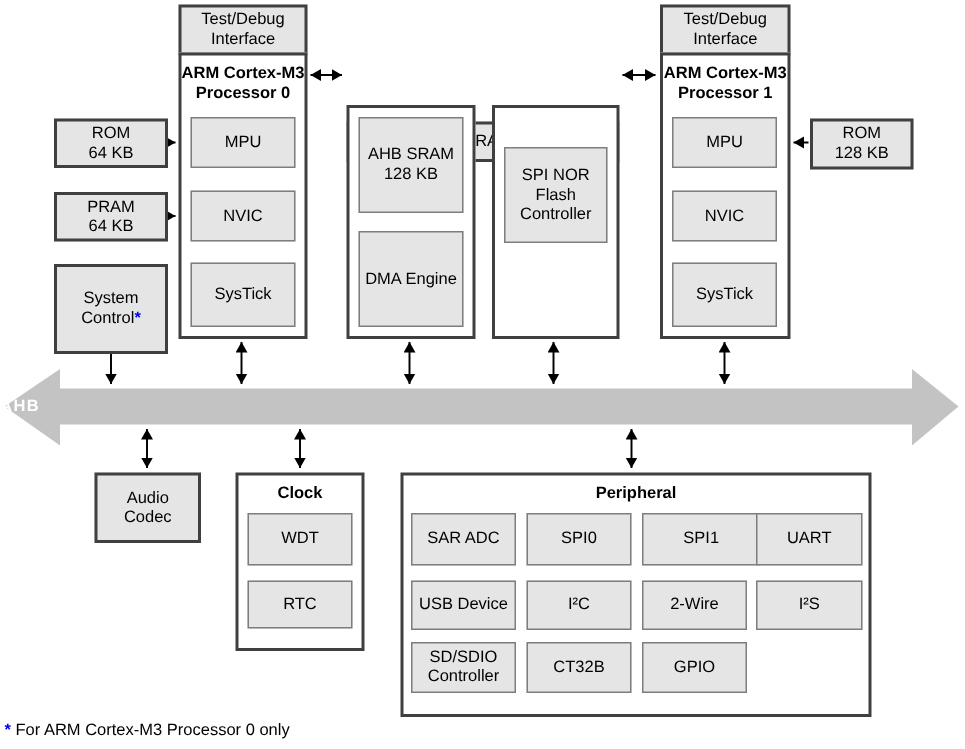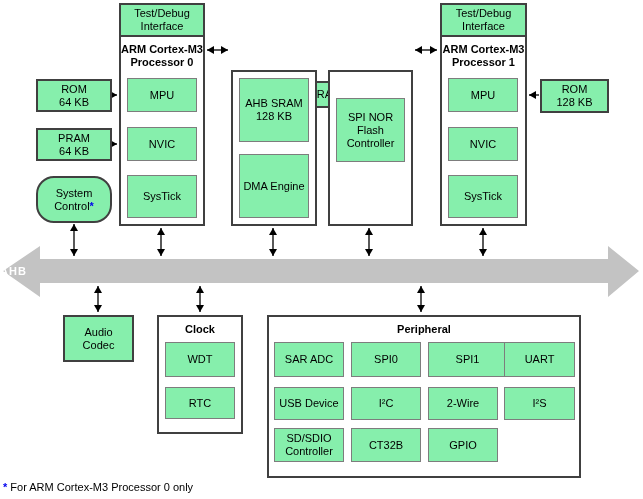--- a/index.html
+++ b/index.html
@@ -2,21 +2,21 @@
 <html><head>
 <meta charset="utf-8">
 <style>
   html,body{margin:0;padding:0;background:#ffffff;}
   .canvas{
     position:relative;width:643px;height:499px;background:#ffffff;
     font-family:"Liberation Sans",sans-serif;color:#000000;overflow:hidden;
   }
   .overlay{position:absolute;left:0;top:0;pointer-events:none;}
   .box{
-    position:absolute;box-sizing:border-box;background:#86efac;
+    position:absolute;box-sizing:border-box;background:#e5e5e5;
     border:2px solid #404040;
     display:flex;align-items:center;justify-content:center;
     text-align:center;font-size:11px;line-height:13px;white-space:pre-line;
   }
   .inner{border:1.5px solid #7d7d7d;}
   .container{
     position:absolute;box-sizing:border-box;background:#ffffff;
     border:2px solid #404040;font-size:11px;line-height:13px;
   }
   .container .title{
@@ -78,21 +78,21 @@
 Processor 0</div>
   </div>
   <div class="box inner" style="left:127px;top:78px;width:70px;height:34px;">MPU</div>
   <div class="box inner" style="left:127px;top:127px;width:70px;height:34px;">NVIC</div>
   <div class="box inner" style="left:127px;top:175px;width:70px;height:43px;">SysTick</div>
 
   <div class="box" style="left:36px;top:79px;width:76px;height:33px;">ROM
 64 KB</div>
   <div class="box" style="left:36px;top:128px;width:76px;height:33px;">PRAM
 64 KB</div>
-  <div class="box" style="left:36px;top:176px;width:76px;height:47px;border-radius:18px;">
+  <div class="box" style="left:36px;top:176px;width:76px;height:60px;">
     <span><span>System
 Control</span><span class="blue">*</span></span>
   </div>
 
   <div class="box" style="left:231px;top:37px;width:182px;height:27px;margin-top:44px;">Mailbox RAM 4 KB</div>
 
   <div class="container" style="left:231px;top:70px;width:86px;height:156px;"></div>
   <div class="box inner" style="left:239px;top:78px;width:70px;height:64px;">AHB SRAM
 128 KB</div>
   <div class="box inner" style="left:239px;top:154px;width:70px;height:64px;">DMA Engine</div>

